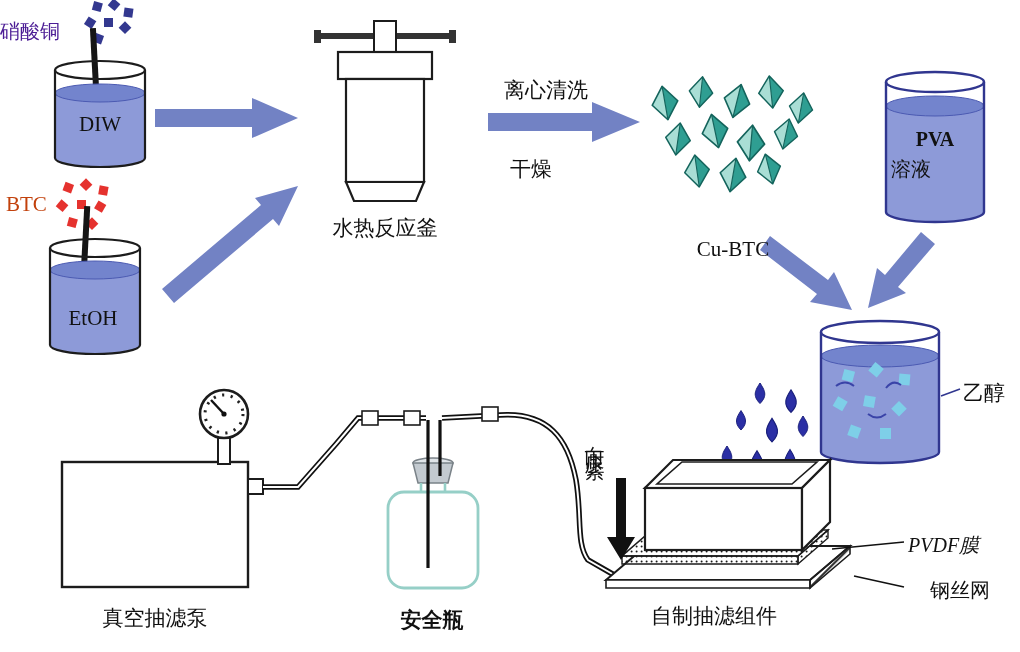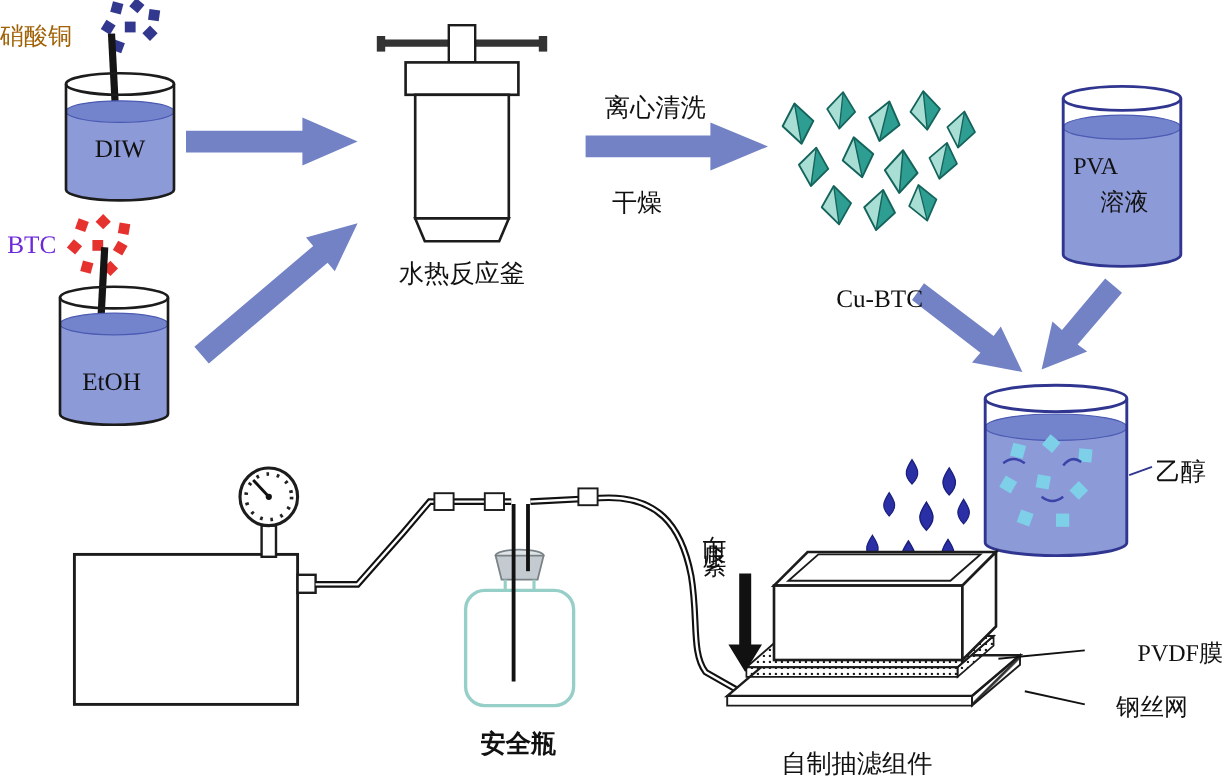--- a/index.html
+++ b/index.html
@@ -1,22 +1,22 @@
 <!DOCTYPE html>
 <html><head>
 <meta charset="utf-8">
 <style>
   html,body{margin:0;padding:0;background:#fff;}
   #stage{position:relative;width:1020px;height:652px;background:#fff;overflow:hidden;
          font-family:"Liberation Serif","DejaVu Serif",serif;}
   #art{position:absolute;left:0;top:0;}
   .label{position:absolute;color:#111;font-size:21px;line-height:1.15;white-space:nowrap;}
   .center{text-align:center;}
-  .navy{color:#a16207;}
-  .red{color:#6d28d9;}
+  .navy{color:#4c1d95;}
+  .red{color:#c2410c;}
   .small{font-size:20px;}
   .vertical{writing-mode:vertical-rl;text-orientation:upright;letter-spacing:5px;font-size:20px;}
 </style>
 </head>
 <body>
 
 <div id="stage">
 
 <svg id="art" width="1020" height="652" viewBox="0 0 1020 652" xmlns="http://www.w3.org/2000/svg">
   <defs>
@@ -203,22 +203,23 @@
 </svg>
 
 <div class="label navy small" style="left:0px;top:20px;">硝酸铜</div>
 <div class="label center" style="left:62px;top:112px;width:76px;">DIW</div>
 <div class="label red" style="left:6px;top:192px;">BTC</div>
 <div class="label center" style="left:52px;top:306px;width:82px;">EtOH</div>
 <div class="label center" style="left:490px;top:78px;width:112px;">离心清洗</div>
 <div class="label center" style="left:312px;top:216px;width:146px;">水热反应釜</div>
 <div class="label center" style="left:488px;top:157px;width:86px;">干燥</div>
 <div class="label center" style="left:678px;top:211px;width:110px;margin-top:26px;">Cu-BTC</div>
-<div class="label center small" style="left:876px;top:128px;width:74px;">PVA</div>
-<div class="label center small" style="left:900px;top:158px;width:74px;">溶液</div>
+<div class="label center small" style="left:898px;top:128px;width:74px;font-weight:bold;">PVA</div>
+<div class="label center small" style="left:874px;top:158px;width:74px;">溶液</div>
 <div class="label" style="left:963px;top:381px;">乙醇</div>
 <div class="label vertical" style="left:583px;top:430px;height:122px;">向下压紧</div>
+<div class="label center" style="left:70px;top:606px;width:170px;">真空抽滤泵</div>
 <div class="label center" style="left:382px;top:608px;width:100px;font-weight:bold;">安全瓶</div>
-<div class="label center" style="left:629px;top:624px;width:170px;">自制抽滤组件</div>
-<div class="label small" style="left:948px;top:534px;">PVDF膜</div>
+<div class="label center" style="left:629px;top:604px;width:170px;">自制抽滤组件</div>
+<div class="label small" style="left:908px;top:534px;font-style:italic;">PVDF膜</div>
 <div class="label small" style="left:908px;top:579px;margin-left:22px;">钢丝网</div>
 
 </div>
 
 </body></html>

